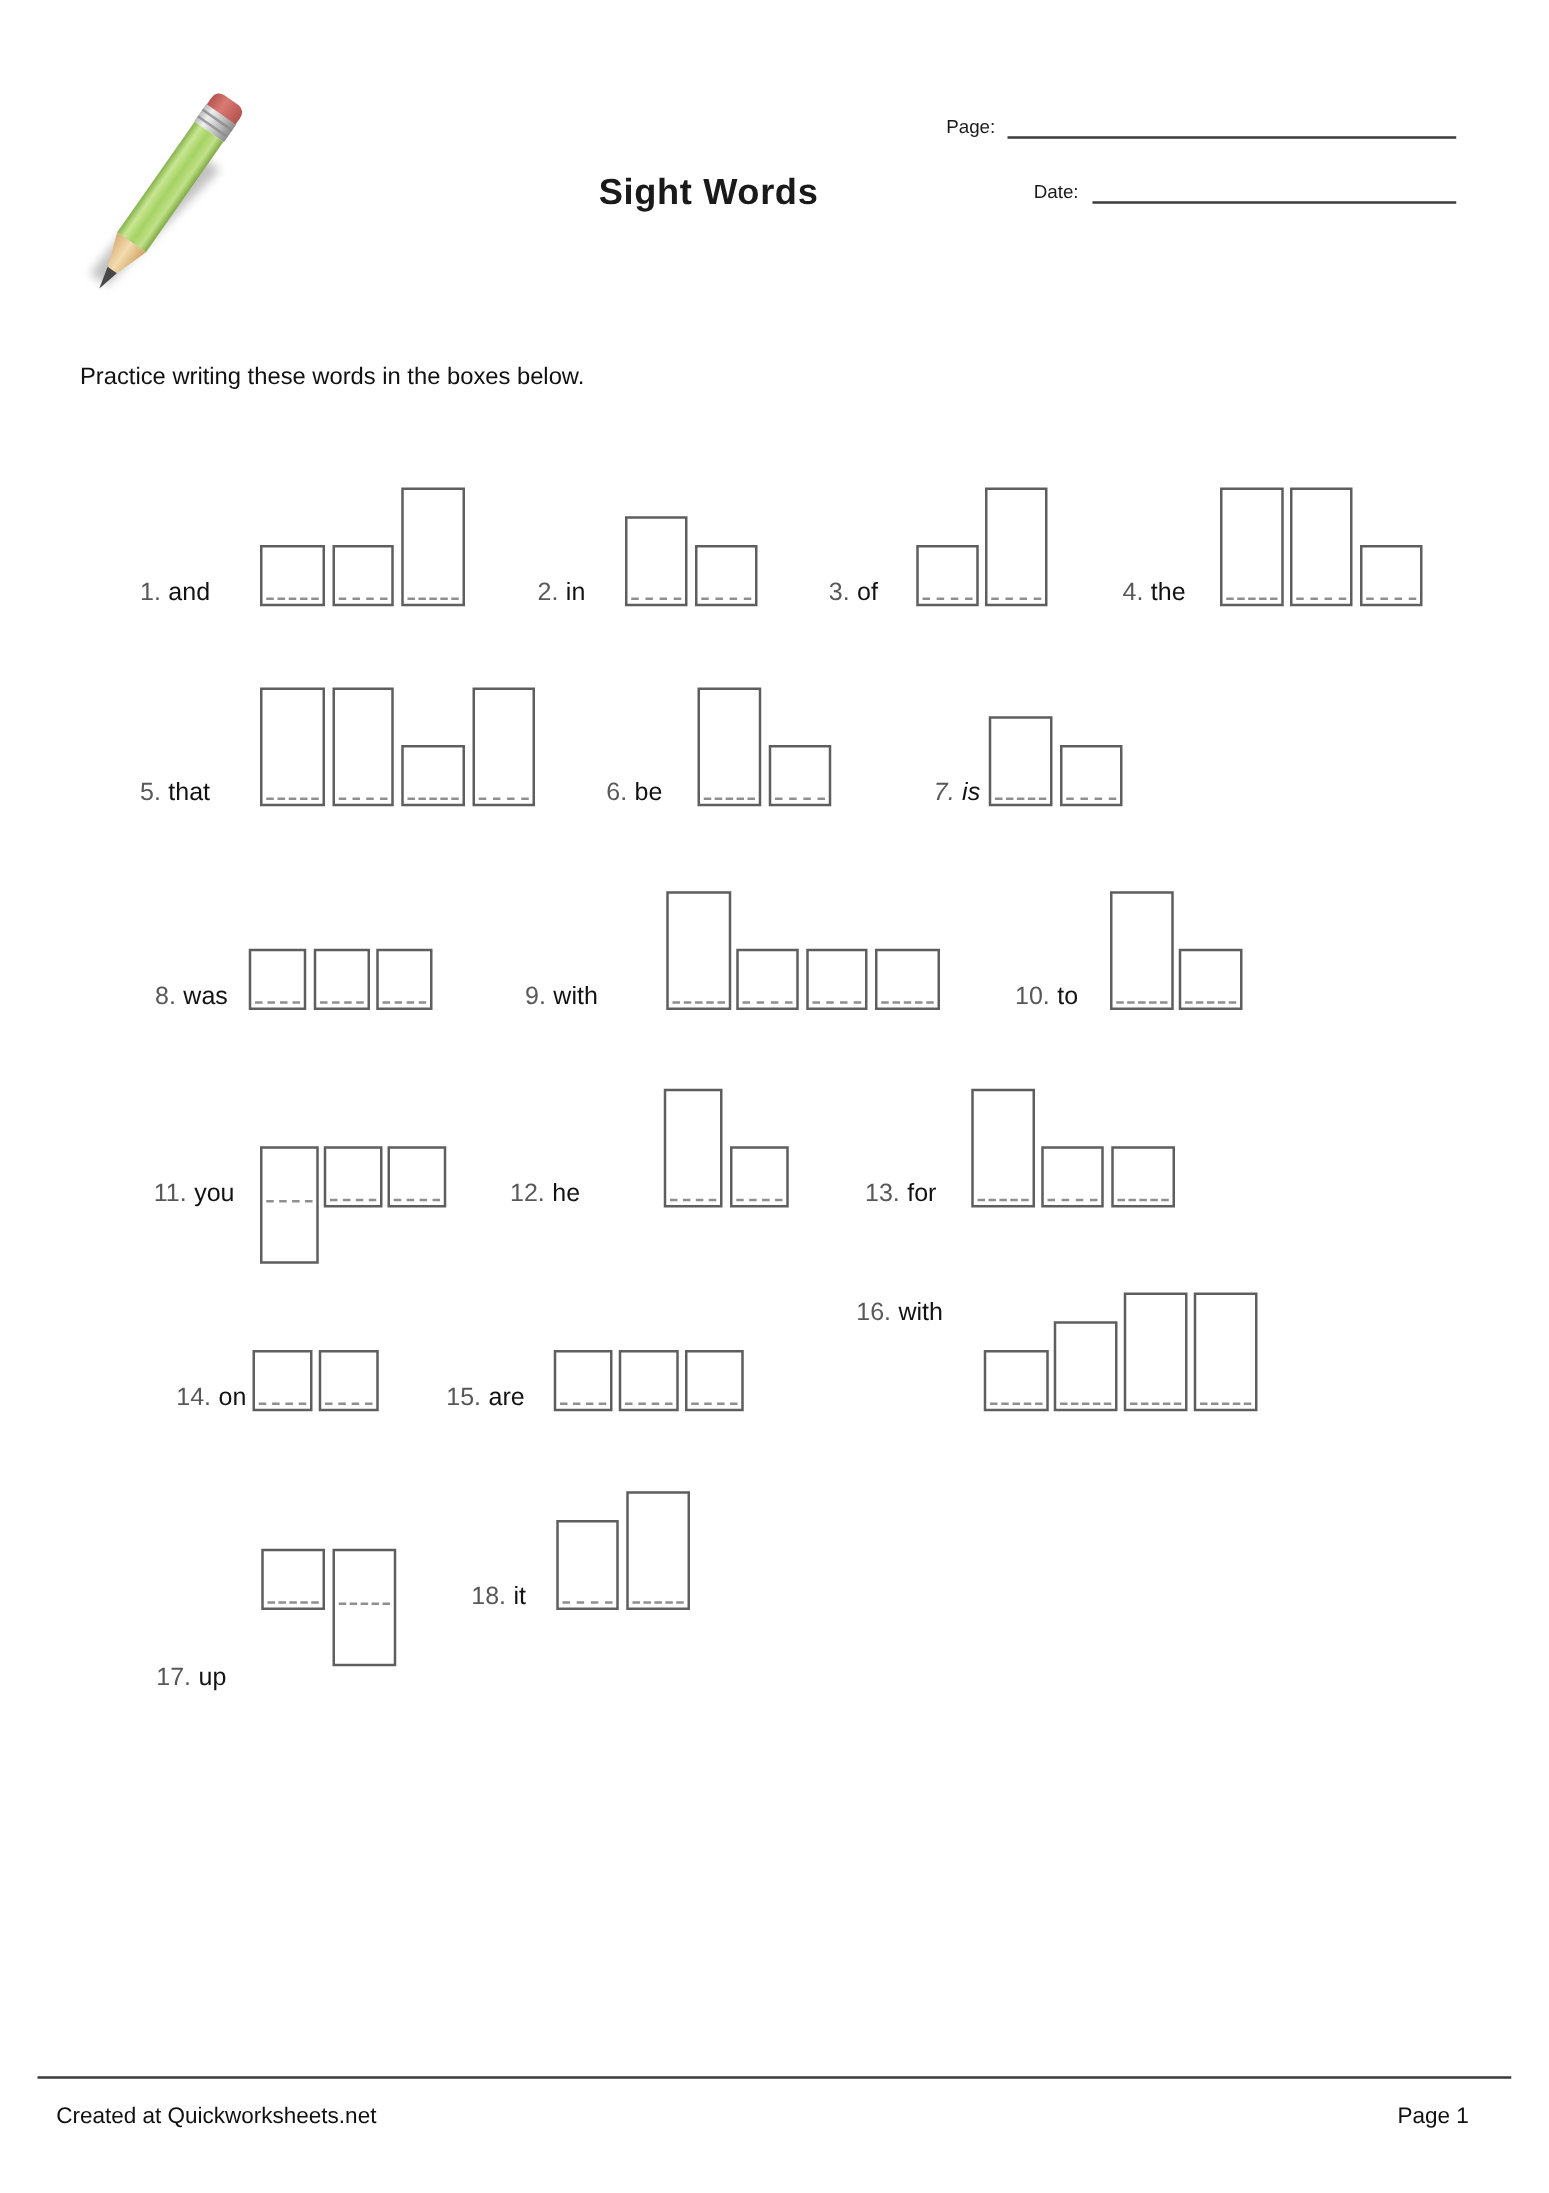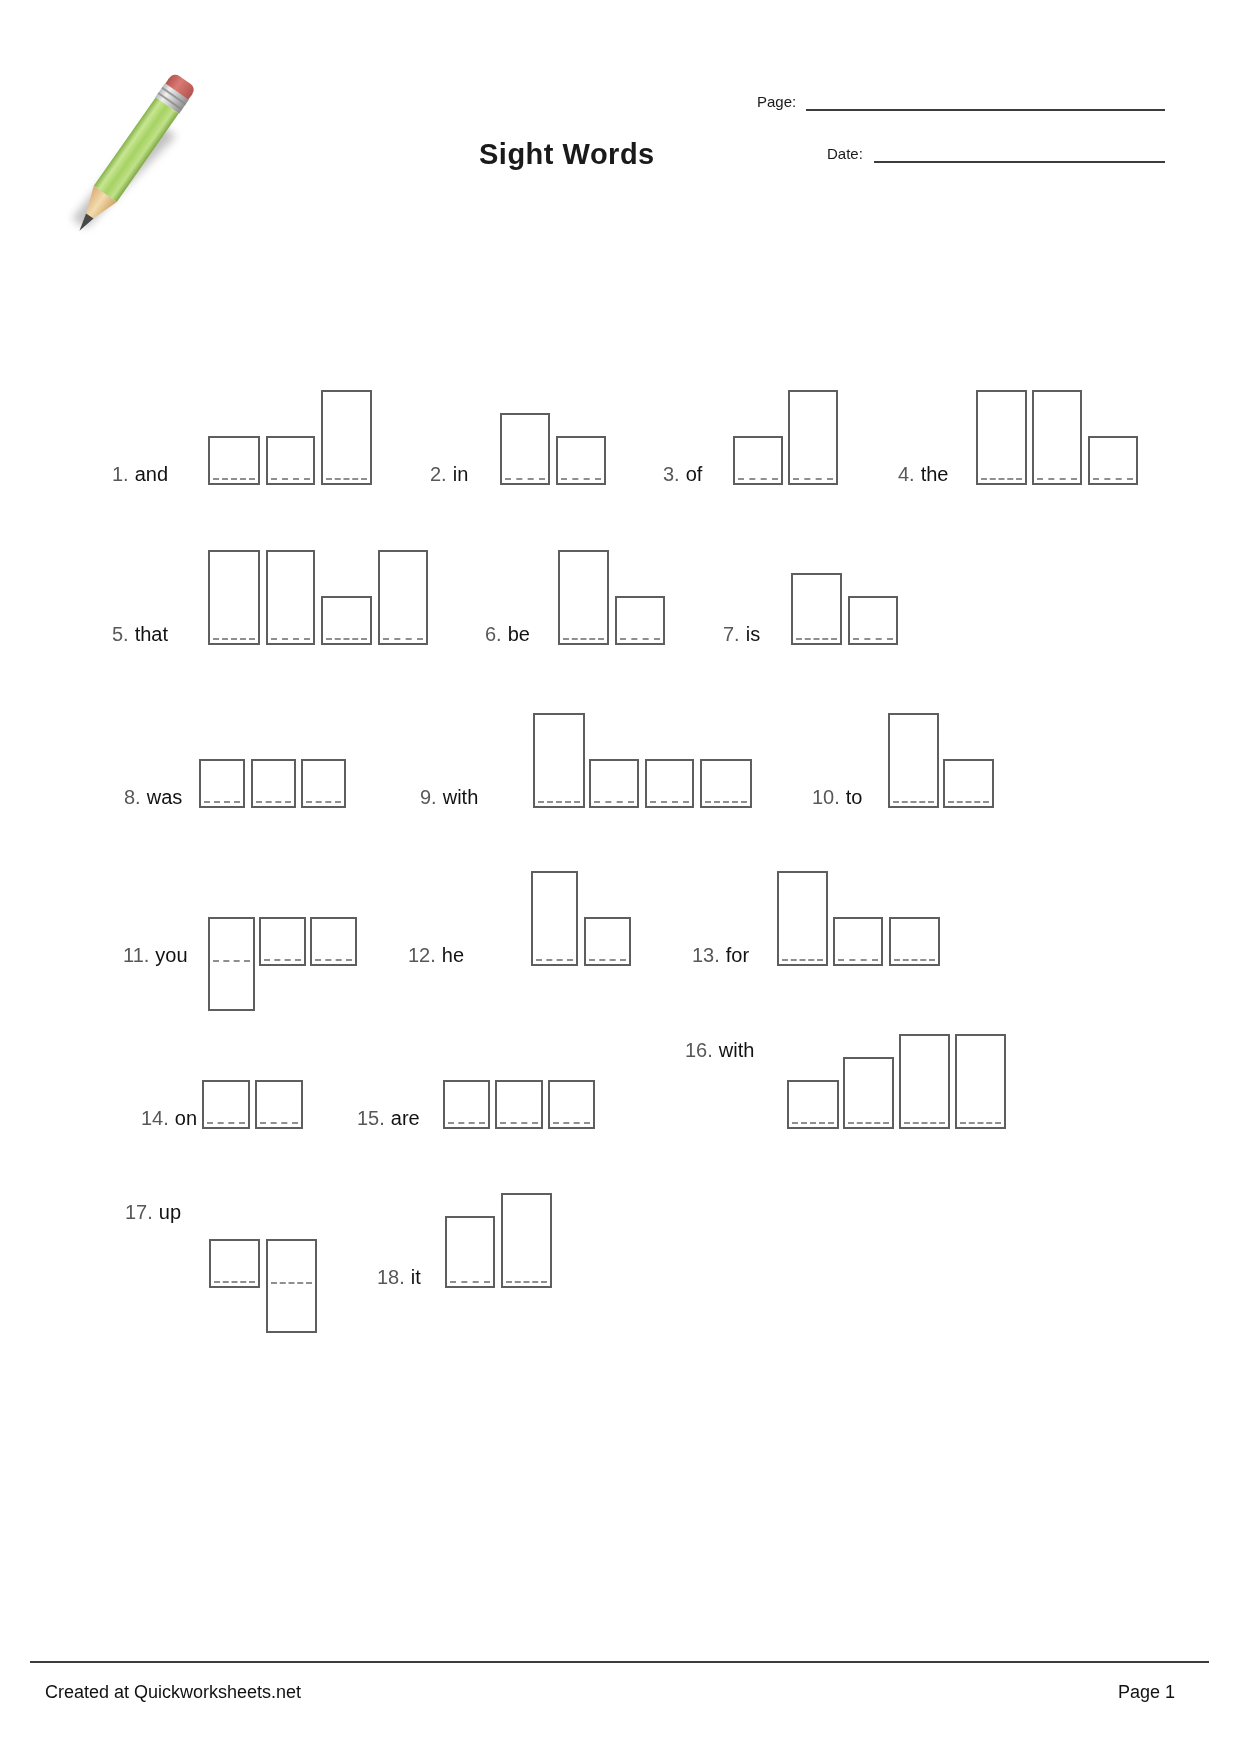--- a/index.html
+++ b/index.html
@@ -76,20 +76,21 @@
   </svg>
 
   <div class="title">Sight Words</div>
 
   <div class="meta-label name-label">Page:</div>
   <div class="fill-line name-line"></div>
 
   <div class="meta-label date-label">Date:</div>
   <div class="fill-line date-line"></div>
 
+  <div class="instruction">Practice writing these words in the boxes below.</div>
 
   <div id="words-layer">
       <div>
         <div class="word-label" style="left: 112px; top: 464px;"><span class="word-number">1.</span><span class="word-text">and</span></div>
         <div class="letter-box" style="left: 208px; top: 436px; width: 52px; height: 49px;">
           <div class="baseline-dash" style="bottom: 3px;"></div>
         </div>
         <div class="letter-box" style="left: 266px; top: 436px; width: 49px; height: 49px;">
           <div class="baseline-dash" style="bottom: 3px;"></div>
         </div>
@@ -145,21 +146,21 @@
       <div>
         <div class="word-label" style="left: 485px; top: 624px;"><span class="word-number">6.</span><span class="word-text">be</span></div>
         <div class="letter-box" style="left: 558px; top: 550px; width: 51px; height: 95px;">
           <div class="baseline-dash" style="bottom: 3px;"></div>
         </div>
         <div class="letter-box" style="left: 615px; top: 596px; width: 50px; height: 49px;">
           <div class="baseline-dash" style="bottom: 3px;"></div>
         </div>
       </div>
       <div>
-        <div class="word-label" style="left: 723px; top: 624px;"><span class="word-number">7.</span><span class="word-text">is</span></div>
+        <div class="word-label" style="left: 747px; top: 624px; font-style: italic;"><span class="word-number">7.</span><span class="word-text">is</span></div>
         <div class="letter-box" style="left: 791px; top: 573px; width: 51px; height: 72px;">
           <div class="baseline-dash" style="bottom: 3px;"></div>
         </div>
         <div class="letter-box" style="left: 848px; top: 596px; width: 50px; height: 49px;">
           <div class="baseline-dash" style="bottom: 3px;"></div>
         </div>
       </div>
       <div>
         <div class="word-label" style="left: 124px; top: 787px;"><span class="word-number">8.</span><span class="word-text">was</span></div>
         <div class="letter-box" style="left: 199px; top: 759px; width: 46px; height: 49px;">
@@ -259,21 +260,21 @@
           <div class="baseline-dash" style="bottom: 3px;"></div>
         </div>
         <div class="letter-box" style="left: 899px; top: 1034px; width: 51px; height: 95px;">
           <div class="baseline-dash" style="bottom: 3px;"></div>
         </div>
         <div class="letter-box" style="left: 955px; top: 1034px; width: 51px; height: 95px;">
           <div class="baseline-dash" style="bottom: 3px;"></div>
         </div>
       </div>
       <div>
-        <div class="word-label" style="left: 125px; top: 1202px;"><span class="word-number">17.</span><span class="word-text">up</span></div>
+        <div class="word-label" style="left: 125px; top: 1332px;"><span class="word-number">17.</span><span class="word-text">up</span></div>
         <div class="letter-box" style="left: 209px; top: 1239px; width: 51px; height: 49px;">
           <div class="baseline-dash" style="bottom: 3px;"></div>
         </div>
         <div class="letter-box" style="left: 266px; top: 1239px; width: 51px; height: 94px;">
           <div class="baseline-dash" style="bottom: 47px;"></div>
         </div>
       </div>
       <div>
         <div class="word-label" style="left: 377px; top: 1267px;"><span class="word-number">18.</span><span class="word-text">it</span></div>
         <div class="letter-box" style="left: 445px; top: 1216px; width: 50px; height: 72px;">

